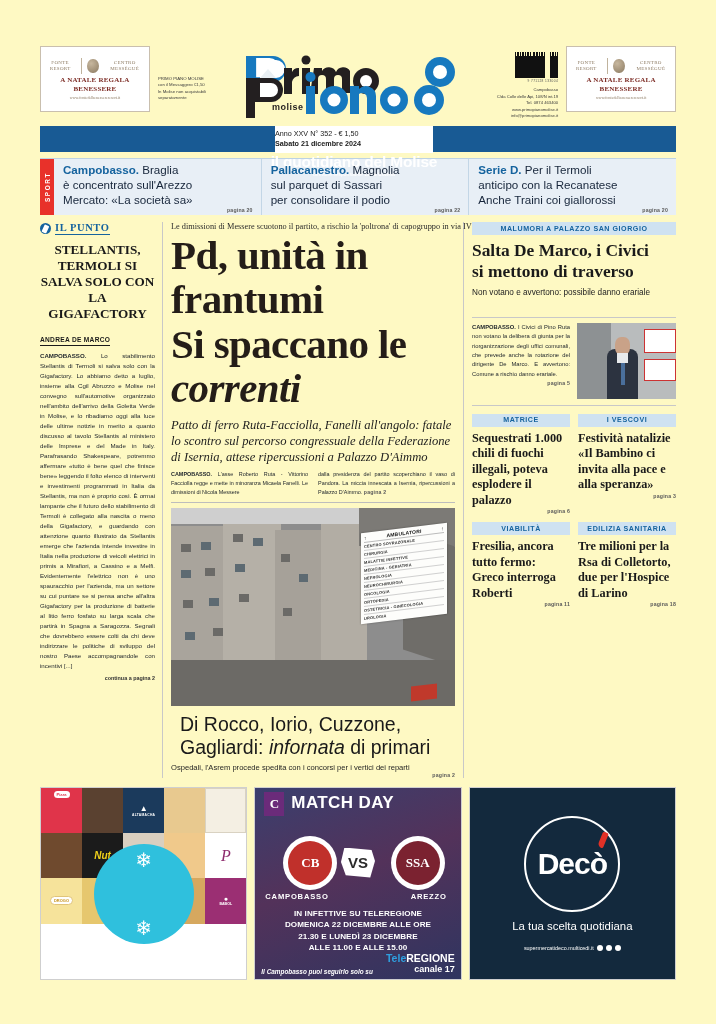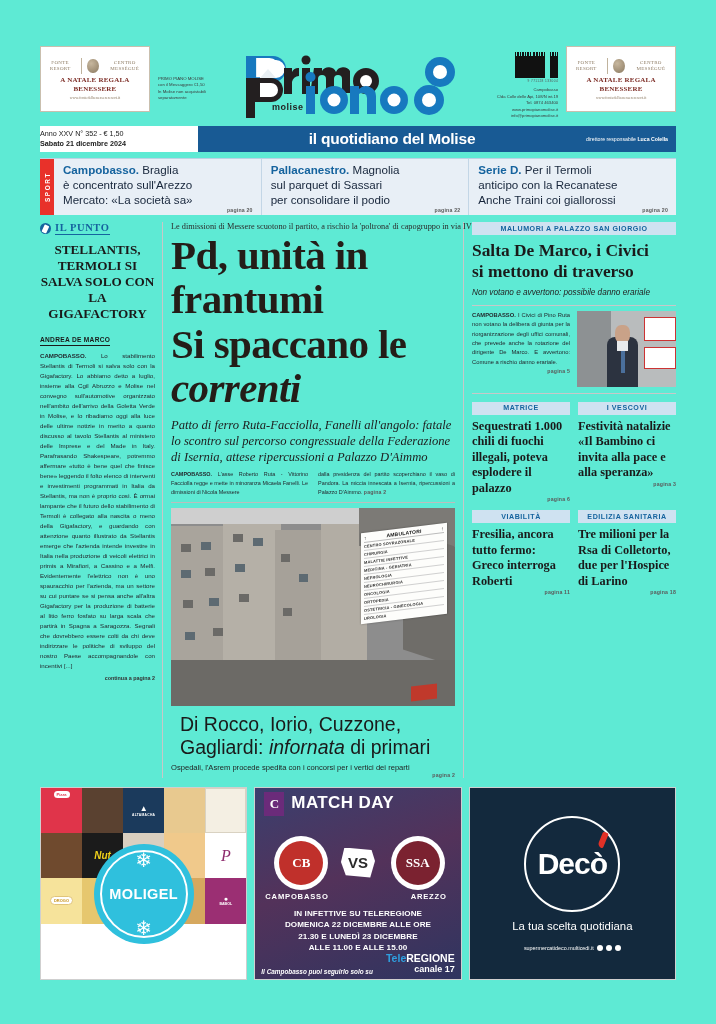--- a/index.html
+++ b/index.html
@@ -1,17 +1,17 @@
 <!DOCTYPE html>
 <html><head>
 <meta charset="utf-8">
 <style>
   html,body{margin:0;padding:0;background:#d8d8d8;}
   body{font-family:"Liberation Sans",sans-serif;}
-  .page{width:716px;height:1024px;background:#5eead4;position:relative;overflow:hidden;margin:0 auto;}
+  .page{width:716px;height:1024px;background:#fef9c3;position:relative;overflow:hidden;margin:0 auto;}
   .sheet{position:absolute;left:40px;top:46px;width:636px;}
 
   
   .topbar{display:flex;align-items:flex-start;height:78px;}
   .ad-fonte{width:112px;height:66px;border:1px solid #c9bfae;box-sizing:border-box;
             display:flex;flex-direction:column;align-items:center;justify-content:center;
             background:#fff;padding:2px 3px;}
   .ad-fonte .row1{display:flex;align-items:center;gap:5px;margin-bottom:2px;}
   .ad-fonte .logo-a{font-family:"Liberation Serif",serif;font-size:5px;color:#8d7b63;
       text-align:center;line-height:1.15;letter-spacing:.3px;}
@@ -33,21 +33,21 @@
   .bars i{display:block;background:#111;width:1px;height:26px;}
   .bars i.t{height:26px;} .bars i.s{height:22px;}
   .bars .gap{width:5px;background:transparent;}
   .bc-num{font-size:3.2px;color:#555;margin-top:1px;letter-spacing:.4px;}
   .addr{font-size:4.2px;line-height:1.55;color:#3b3b3b;text-align:right;margin-top:4px;}
 
   .ad-fonte2{margin-left:8px;}
 
   
   .blueband{height:26px;background:#185a94;display:flex;align-items:center;
-            justify-content:space-between;padding:0 8px 0 0;margin-top:2px;position:relative;}
+            justify-content:space-between;padding:0 8px 0 0;margin-top:2px;position:relative;flex-direction:column;}
   .issue{background:#fff;color:#1a1a1a;font-size:7.2px;line-height:1.45;padding:3px 6px 3px 0;width:152px;}
   .issue .l2{font-weight:bold;}
   .qdm{color:#fff;font-weight:bold;font-size:15.5px;letter-spacing:-.2px;}
   .dirett{color:#fff;font-size:5.2px;}
   .dirett b{font-weight:bold;}
 
   
   .sportstrip{display:flex;margin-top:6px;height:56px;background:#e8eff6;border-top:1px solid #bcd2e4;}
   .sport-tag{width:14px;background:#e8312a;color:#fff;display:flex;align-items:center;justify-content:center;}
   .sport-tag span{writing-mode:vertical-rl;transform:rotate(180deg);font-size:6.4px;font-weight:bold;letter-spacing:1.6px;}
@@ -105,21 +105,21 @@
      transform:skewY(-7deg);}
 
   .hl2{font-size:19.5px;line-height:1.18;color:#1a1a1a;margin:7px 0 0 9px;font-weight:normal;}
   .hl2 .it{font-style:italic;}
   .hl2sub{font-size:7.6px;color:#1f1f1f;margin:4px 0 0 0;}
 
   
   .tagbar{background:#cfe2f1;color:#15639e;font-size:7.1px;font-weight:bold;text-align:center;
           letter-spacing:.55px;padding:2.5px 0;}
   .rh{font-family:"Liberation Serif",serif;font-size:17.4px;line-height:1.2;color:#1a1a1a;margin:5px 0 0 0;}
-  .rsub{font-size:8.2px;color:#222;margin:6px 0 5px 0;padding-bottom:8px;border-bottom:1px solid #c8c8c8;font-style:italic;}
+  .rsub{font-size:8.2px;color:#222;margin:6px 0 5px 0;padding-bottom:20px;border-bottom:1px solid #c8c8c8;}
   .rbody{display:flex;gap:7px;}
   .rbody .txt{width:98px;font-size:5.8px;line-height:1.62;text-align:justify;color:#23292e;}
   .rbody .txt b{font-weight:bold;}
   .rphoto{flex:1;height:76px;position:relative;overflow:hidden;background:#9aa0a3;}
 
   .briefs{display:flex;gap:8px;margin-top:8px;}
   .briefs .bcol{flex:1;}
   .bh{font-family:"Liberation Serif",serif;font-size:12.3px;line-height:1.26;color:#1a1a1a;margin:4px 0 0 0;}
   .bsep{border:0;border-top:1px solid #c8c8c8;margin:6px 0 0 0;}
 
@@ -146,21 +146,21 @@
 
   .match{position:absolute;inset:0;background:linear-gradient(160deg,#3a3f6e 0%,#53325a 45%,#2f3560 100%);}
   .m-day{position:absolute;top:5px;left:36px;color:#fff;font-weight:bold;font-size:17px;letter-spacing:.4px;}
   .m-logo{position:absolute;top:4px;left:9px;width:20px;height:24px;background:#6b2b7a;
      display:flex;align-items:center;justify-content:center;color:#fff;font-weight:bold;font-size:13px;
      font-family:"Liberation Serif",serif;}
   .crest{position:absolute;top:48px;width:54px;height:54px;border-radius:50%;background:#fff;
      display:flex;align-items:center;justify-content:center;}
   .crest .in{width:44px;height:44px;border-radius:50%;display:flex;align-items:center;justify-content:center;
      color:#fff;font-weight:bold;font-size:13px;font-family:"Liberation Serif",serif;}
-  .crest.l{left:19px;} .crest.r{right:16px;}
+  .crest.l{left:28px;} .crest.r{right:16px;}
   .crest.l .in{background:#c0302b;} .crest.r .in{background:#7b2230;}
   .vs{position:absolute;top:60px;left:50%;transform:translateX(-50%);width:34px;height:30px;background:#fff;
      display:flex;align-items:center;justify-content:center;font-weight:bold;font-size:15px;color:#2b2b2b;
      clip-path:polygon(10% 0,90% 8%,100% 45%,86% 100%,14% 92%,0 48%);}
   .m-team{position:absolute;top:104px;color:#fff;font-weight:bold;font-size:7.6px;letter-spacing:.8px;}
   .m-team.l{left:10px;} .m-team.r{right:14px;}
   .m-info{position:absolute;top:120px;left:0;right:0;text-align:center;color:#fff;font-weight:bold;
      font-size:8.1px;line-height:1.42;letter-spacing:.1px;}
   .m-foot{position:absolute;bottom:4px;left:0;right:0;display:flex;align-items:flex-end;
      justify-content:space-between;padding:0 6px;}
@@ -513,23 +513,20 @@
         <div style="background:#d6a85f;"></div>
         <div style="background:#9b2f73;display:flex;flex-direction:column;align-items:center;justify-content:center;">
           <span style="color:#fff;font-size:7px;">●</span>
           <span style="color:#fff;font-size:3.6px;font-weight:bold;">BABOL</span>
         </div>
       </div>
 
       <div class="mg-badge">
         <span class="mg-flake" style="top:6px;">❄</span>
         <span class="mg-flake" style="bottom:6px;">❄</span>
-        <div class="ring">
-          <div class="txt">MOLIGEL</div>
-        </div>
       </div>
 
     </div>
 
     <div class="ad">
       <div class="match"></div>
       <div class="m-logo">C</div>
       <div class="m-day">MATCH DAY</div>
       <div class="crest l">
         <div class="in">CB</div>

